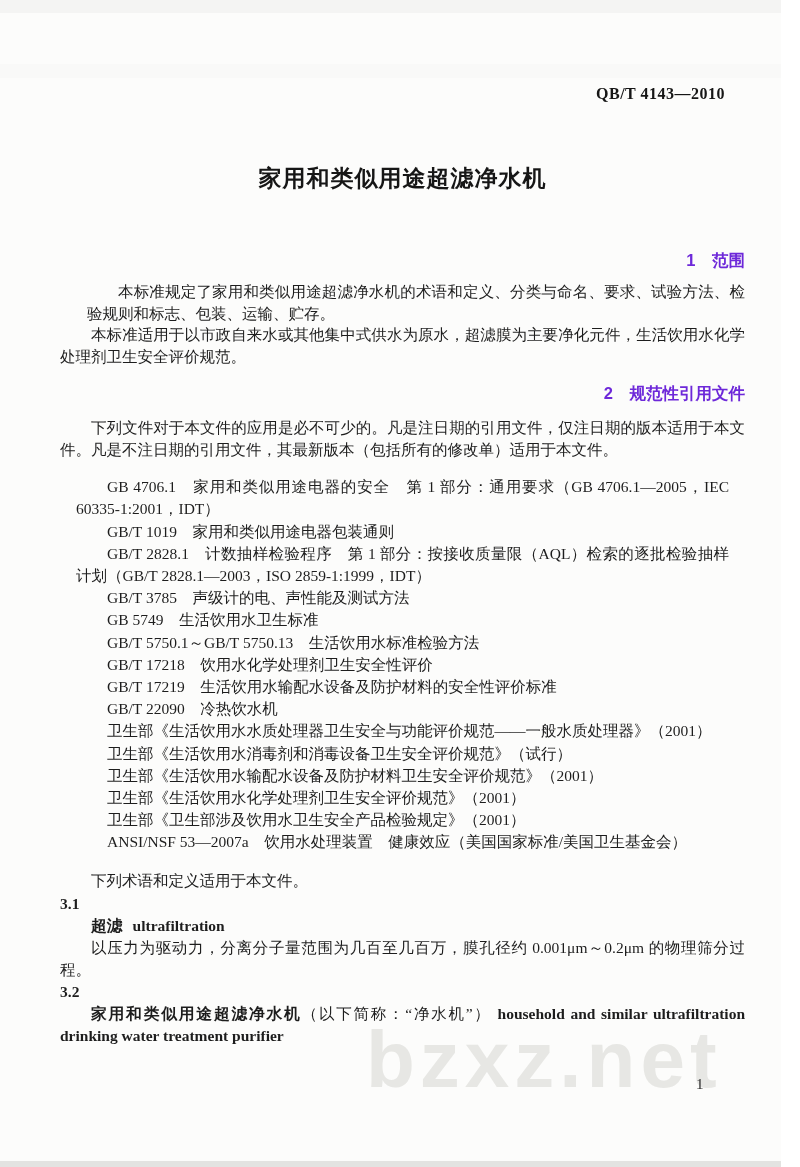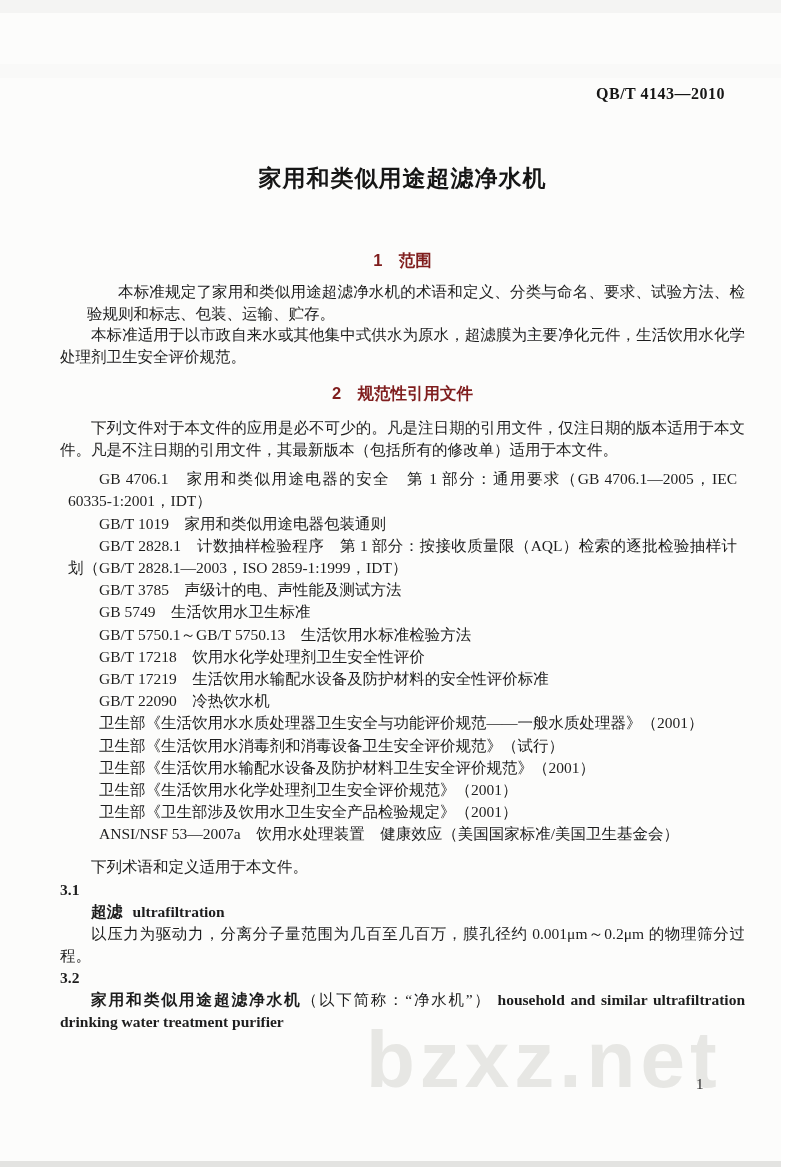--- a/index.html
+++ b/index.html
@@ -53,35 +53,35 @@
     font-family: "Liberation Sans", sans-serif;
     font-weight: bold;
     font-size: 23px; line-height: 31px;
     letter-spacing: 1px;
     color: #161616;
   }
   .sec-heading {
     font-family: "Liberation Sans", sans-serif;
     font-weight: bold;
     font-size: 16.5px; line-height: 21px;
-    text-align: center;
-    color: #7f1d1d;
+    text-align: right;
+    color: #6d28d9;
   }
   .h-scope { margin: 56px 0 0 0; }
   .h-refs  { margin: 15px 0 0 0; }
   .h-terms { margin: 9px 0 0 0; line-height: 21.5px; }
   .para {
     margin: 0;
     font-size: 15.5px; line-height: 21.7px;
     text-indent: 2em;
   }
   .p-first { margin-top: 10px; margin-left: 27px; }
   .p-intro { margin-top: 13px; }
   .p-intro3 { margin-top: 10px; line-height: 22px; }
-  .ref-list { margin: 8px; }
+  .ref-list { margin: 16px; }
   .ref-list p {
     margin: 0;
     font-size: 15.5px; line-height: 22.2px;
     text-indent: 2em;
   }
   .term-num {
     margin: 1px 0 0 0;
     font-size: 15.5px; line-height: 22px;
     font-weight: bold;
     text-align: left;

